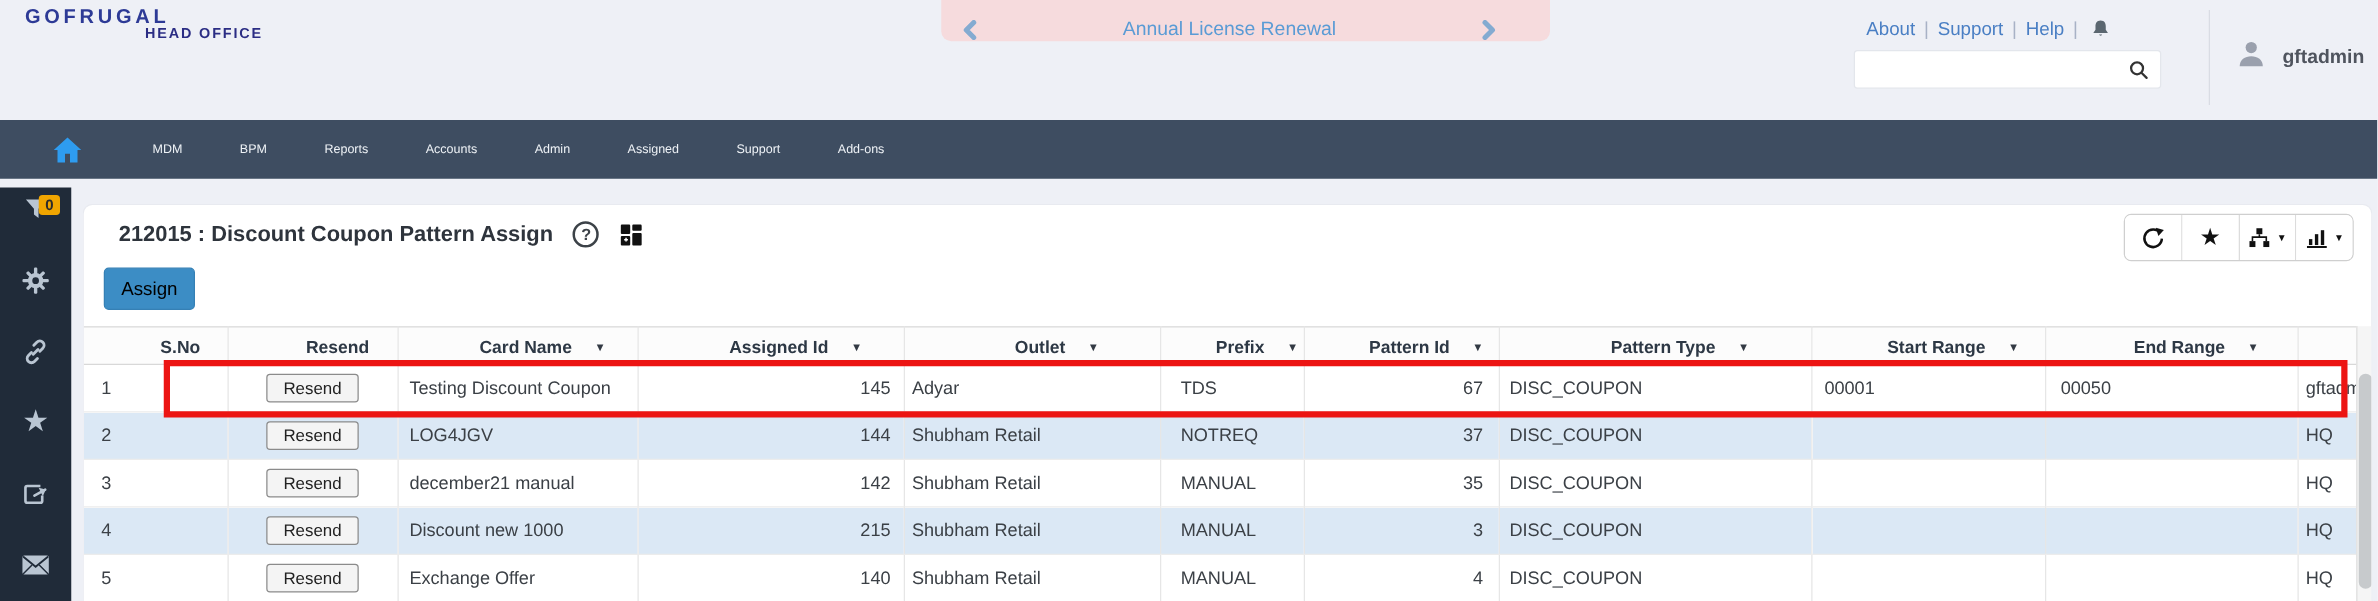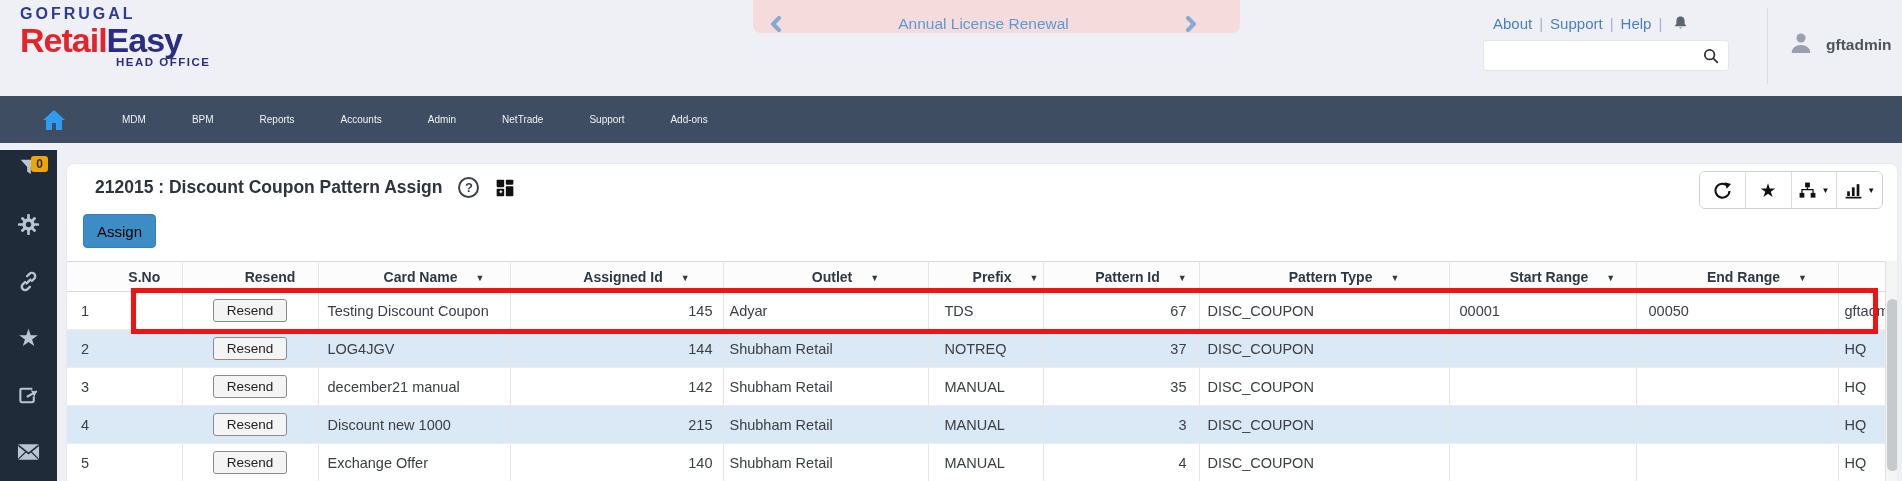--- a/index.html
+++ b/index.html
@@ -103,21 +103,20 @@
     border:5px solid #ec1513; z-index:5; pointer-events:none; }
 </style>
 </head>
 <body>
 
 <div class="page">
 
   <header class="top-header">
     <div class="logo">
       <div class="logo-brand">GOFRUGAL</div>
-      <div class="logo-product"><span class="lp-red">Retail</span><span class="lp-navy">Easy</span></div>
       <div class="logo-tagline">HEAD OFFICE</div>
     </div>
 
     <div class="banner">
       <span class="banner-chevron">
         <svg width="12" height="16" viewBox="0 0 12 16" fill="none">
             <polyline points="9,2 3,8 9,14" stroke-width="4" stroke-linecap="round" stroke-linejoin="round"></polyline>
           </svg>
       </span>
       <span class="banner-text">Annual License Renewal</span>
@@ -171,21 +170,21 @@
       <svg width="24" height="22" viewBox="0 0 24 22">
           <path d="M12 1 23 11h-3v10h-6v-7h-4v7H4V11H1z" fill="#2e9cf0"></path>
         </svg>
     </span>
     <div class="nav-items">
         <div class="nav-item">MDM</div>
         <div class="nav-item">BPM</div>
         <div class="nav-item">Reports</div>
         <div class="nav-item">Accounts</div>
         <div class="nav-item">Admin</div>
-        <div class="nav-item">NetTrade</div>
+        <div class="nav-item">Assigned</div>
         <div class="nav-item">Support</div>
         <div class="nav-item">Add-ons</div>
       </div>
   </nav>
 
   <aside class="sidebar">
     <div class="side-icon" style="top:4px;">
       <svg width="22" height="22" viewBox="0 0 24 24">
           <path d="M3 4h18l-7 8v8l-4-3v-5z" fill="#b9c5d2"></path>
         </svg>

